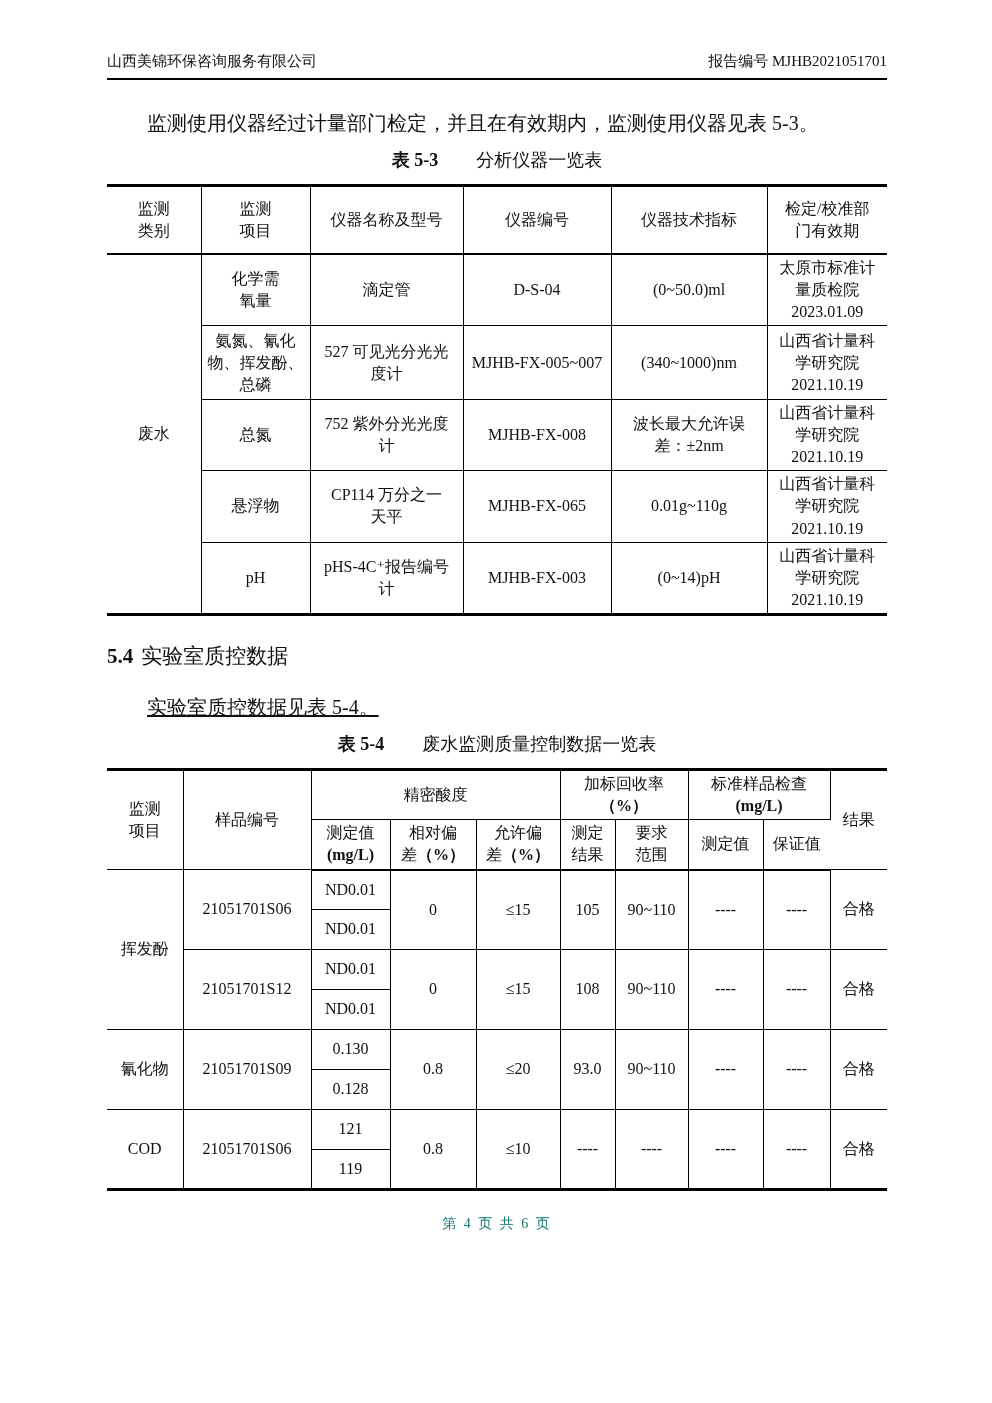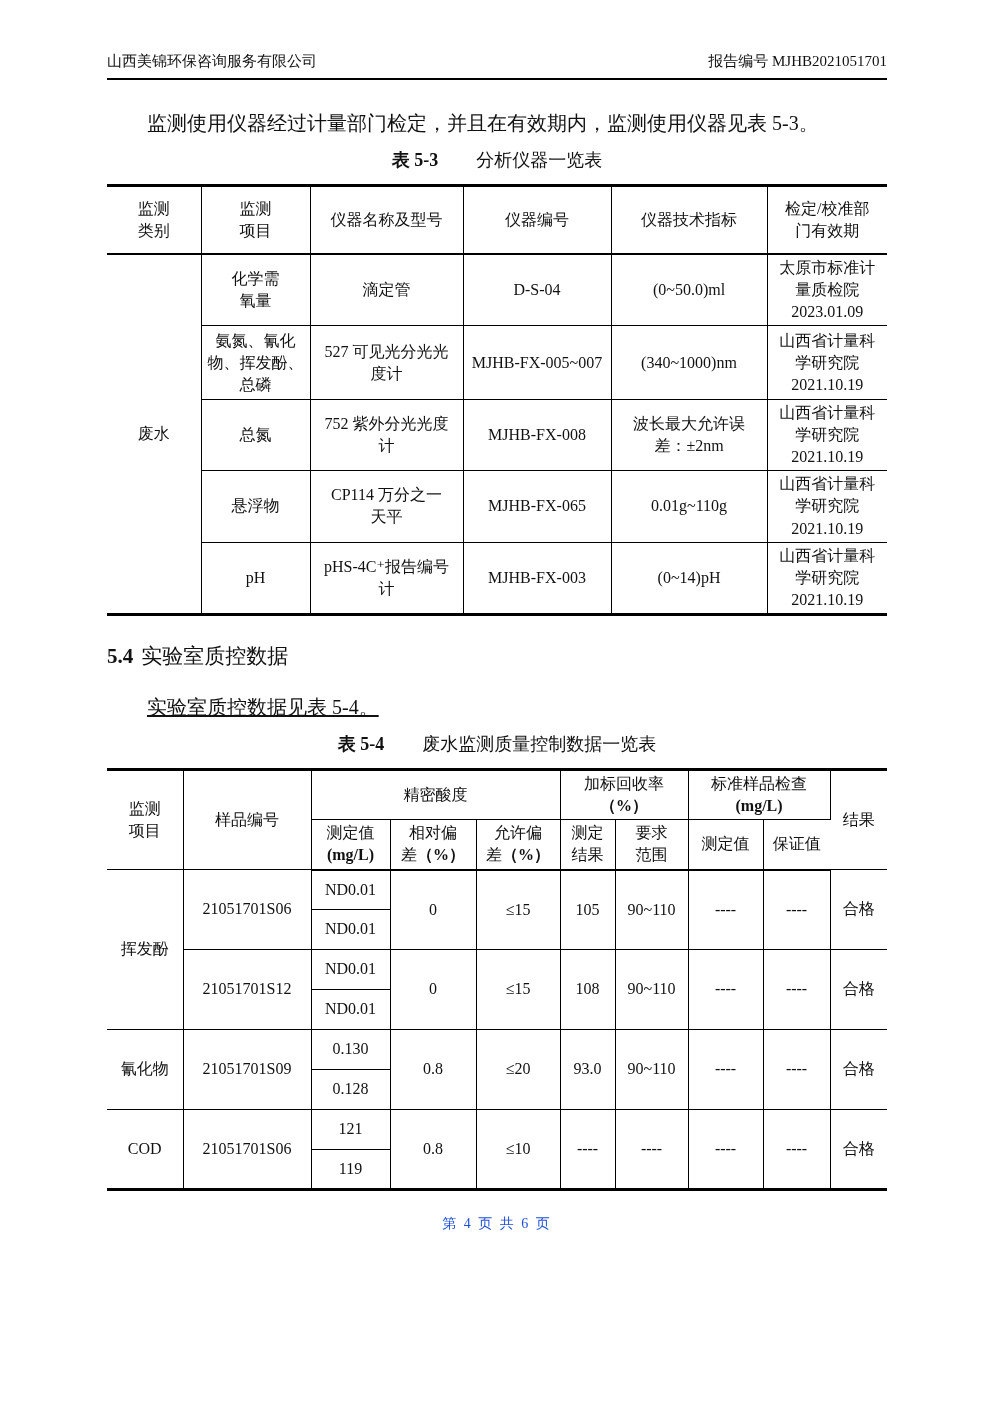--- a/index.html
+++ b/index.html
@@ -48,21 +48,21 @@
   .t53 td.codecell { word-break: break-all; }
 
   .t54 { font-size: 16px; }
   .t54 thead tr { height: 48px; }
   .t54 tbody tr { height: 40px; }
 
   .block { display: block; }
   .u-bold { font-weight: bold; }
 
   
-  .doc-footer { text-align: center; font-size: 14px; letter-spacing: 2px; margin-top: 24px; color: #1d4ed8; }
+  .doc-footer { text-align: center; font-size: 14px; letter-spacing: 2px; margin-top: 24px; color: #0f766e; }
 </style>
 </head>
 <body>
 
 <div class="page">
 
   <div class="doc-header">
     <span>山西美锦环保咨询服务有限公司</span>
     <span>报告编号 MJHB2021051701</span>
   </div>

